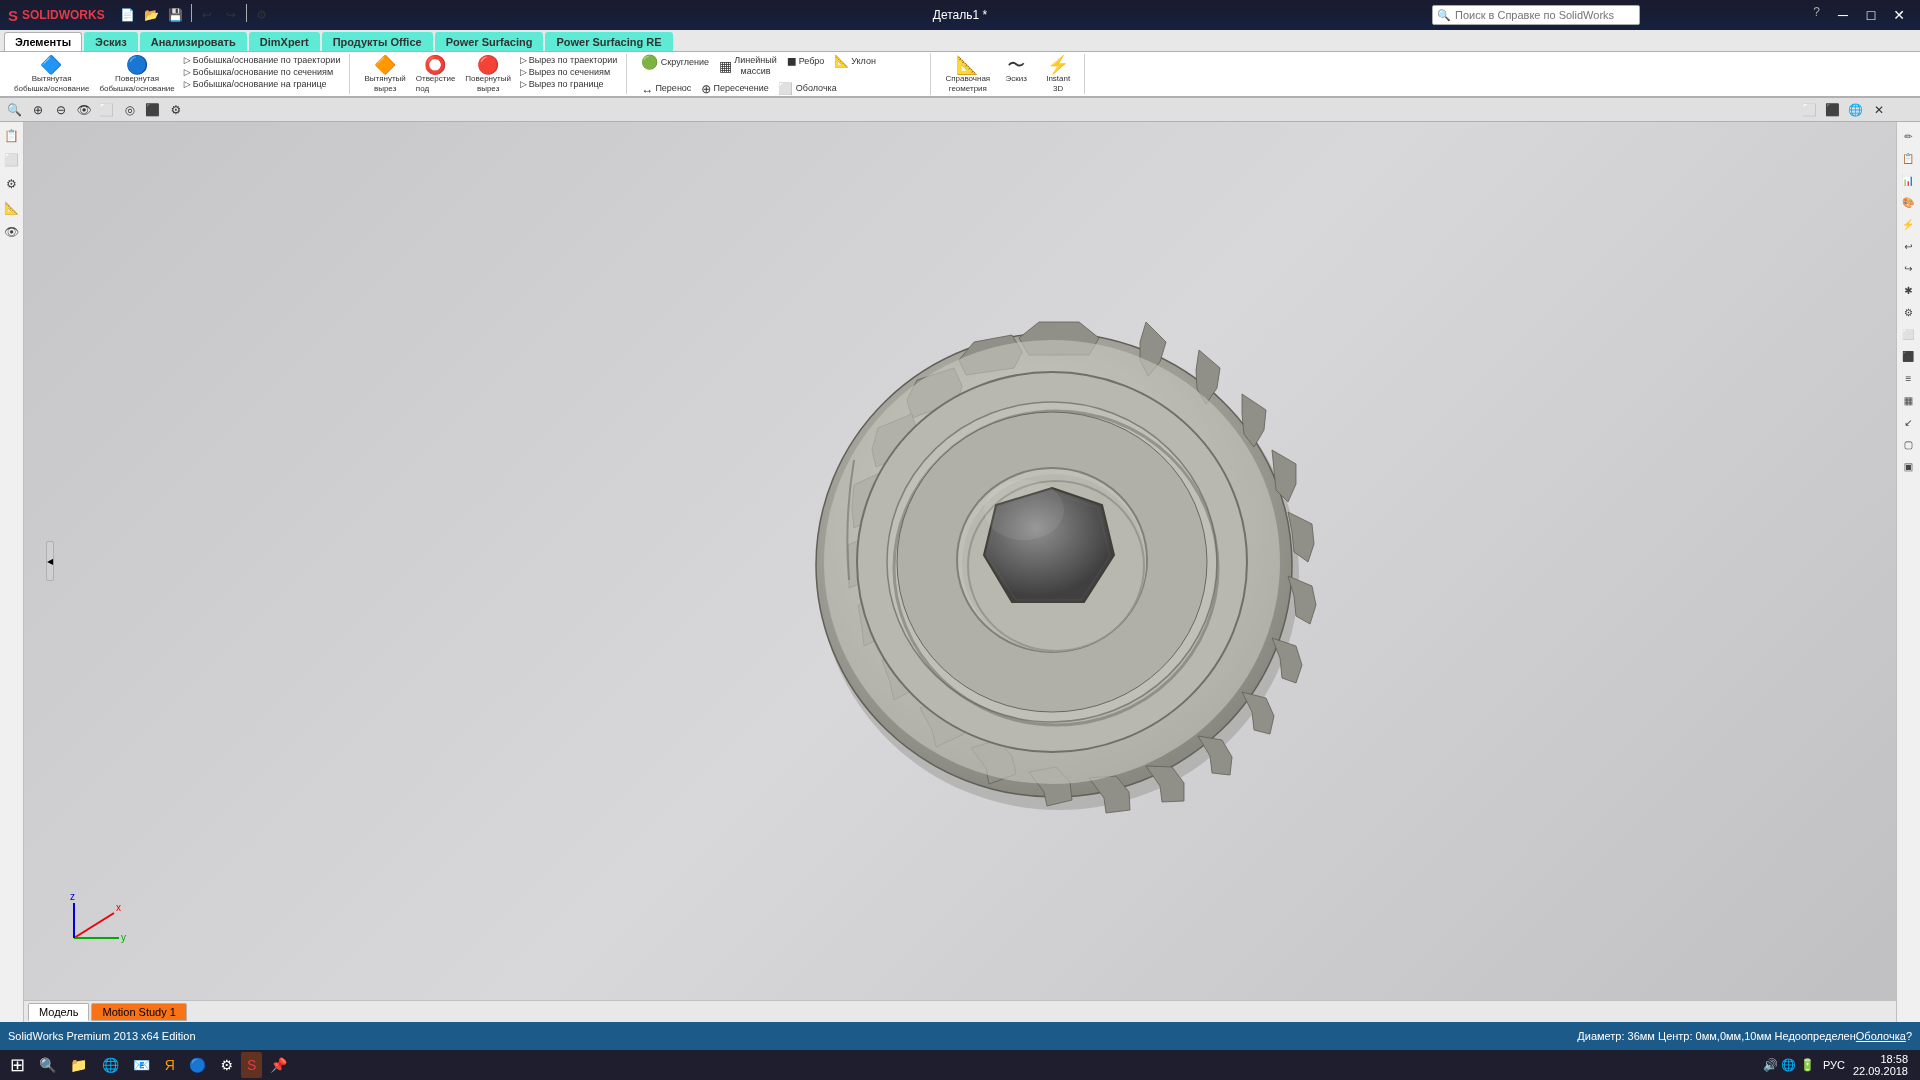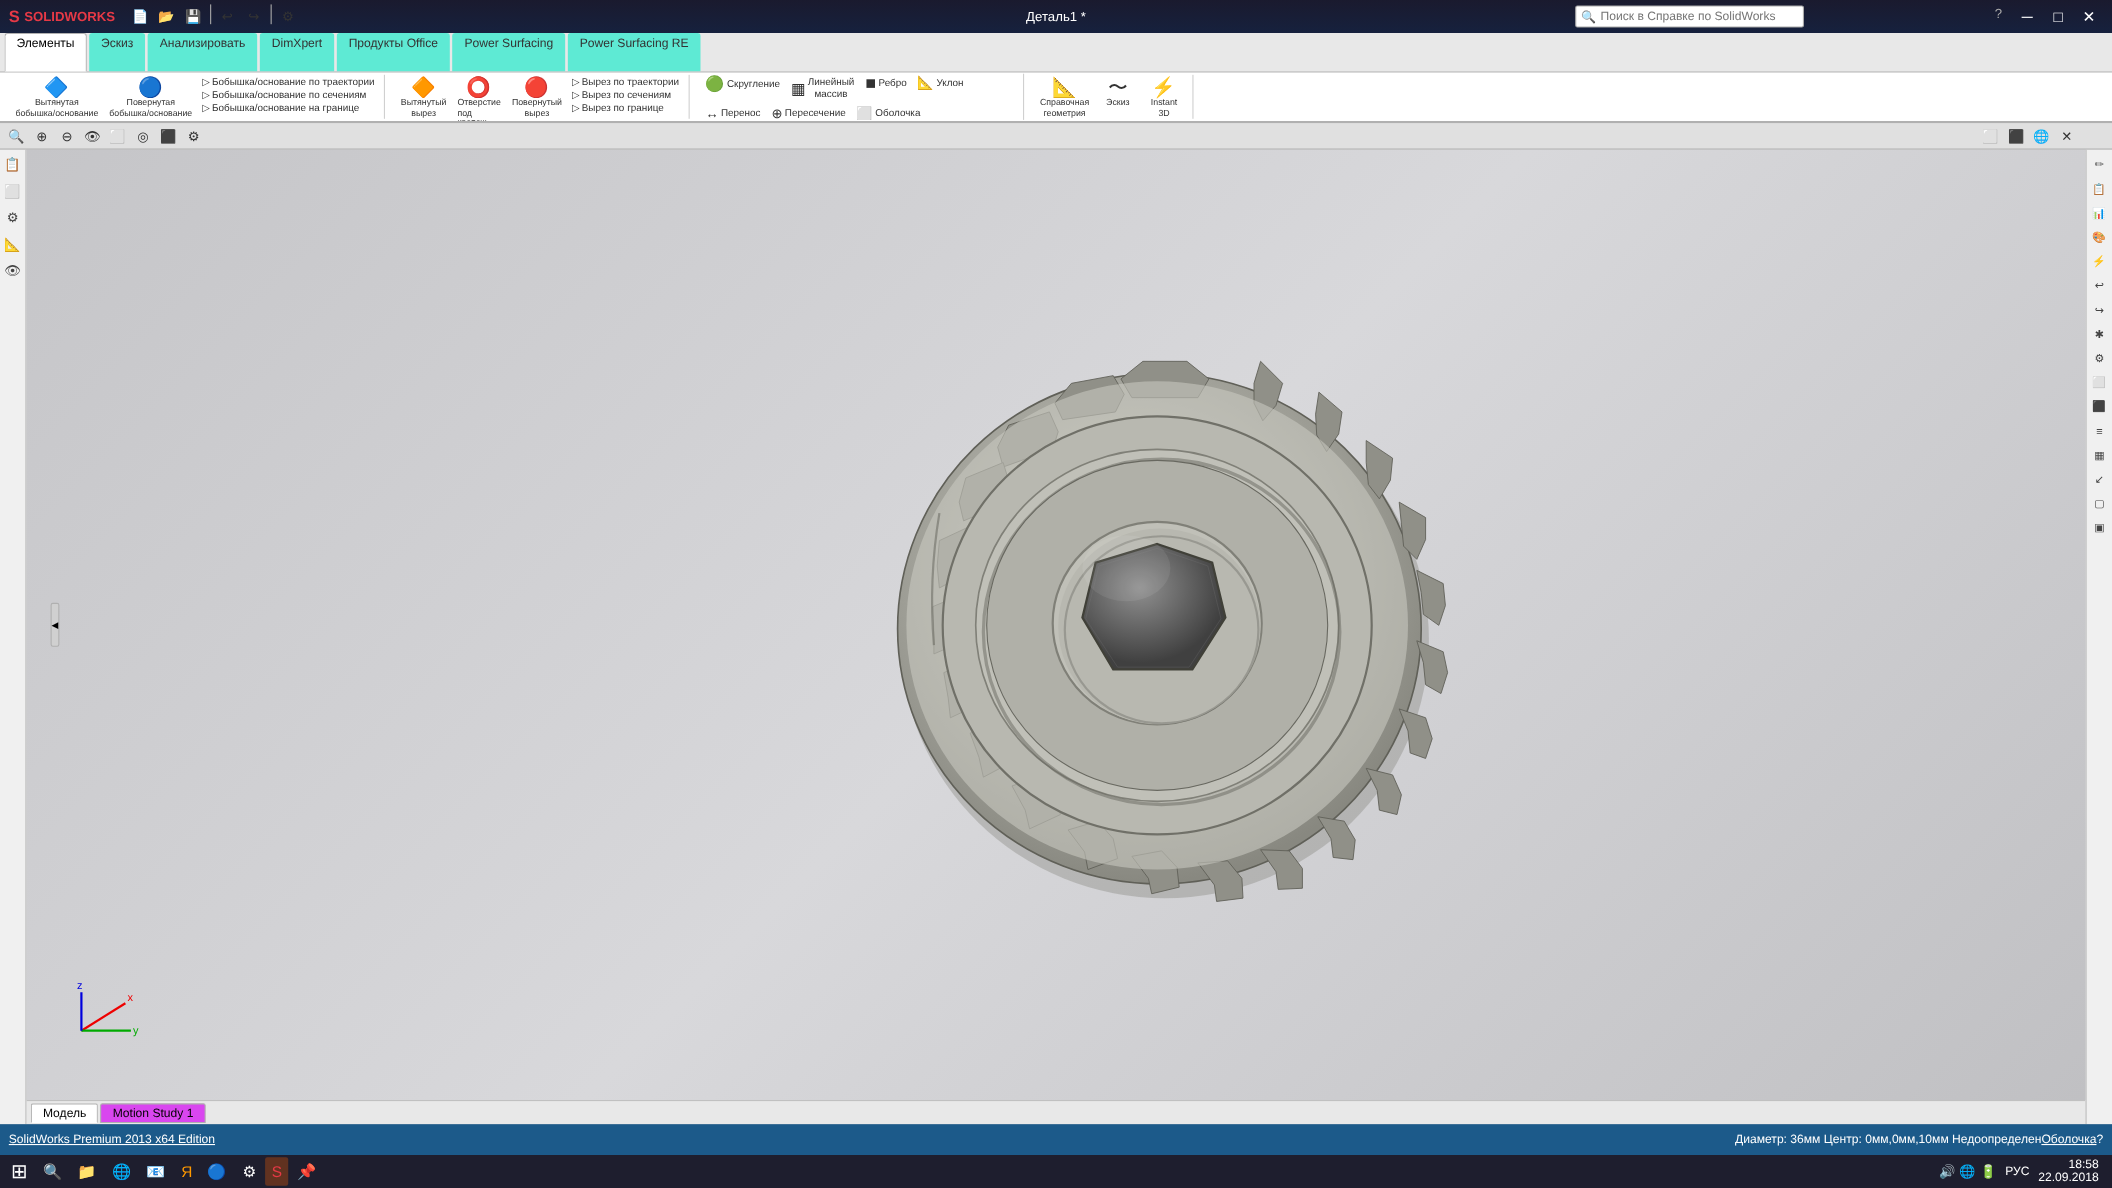--- a/index.html
+++ b/index.html
@@ -31,25 +31,27 @@
     }
     .qa-btn {
       width: 22px; height: 22px;
       display: flex; align-items: center; justify-content: center;
       cursor: pointer; border-radius: 2px; font-size: 12px; color: #333;
     }
     .qa-separator { width: 1px; height: 18px; background: #aaa; margin: 0 2px; }
 
     
     #ribbon-tabs {
-      height: 36px;
+      height: 22px;
       background: #e8e8e8;
       display: flex;
+      align-items: flex-end;
       padding: 0 4px;
       border-bottom: 1px solid #b0b0b0;
+      font-weight: bold;
     }
     .ribbon-tab {
       padding: 3px 10px;
       font-size: 11px;
       cursor: pointer;
       border: 1px solid transparent;
       border-bottom: none;
       margin-right: 2px;
       background: #5eead4;
       color: #333;
@@ -174,40 +176,40 @@
       display: flex;
       align-items: center;
       padding: 0 4px;
       gap: 2px;
     }
     .bottom-tab {
       padding: 2px 10px;
       font-size: 11px;
       cursor: pointer;
       border: 1px solid #b0b0b0;
-      background: #d946ef;
+      background: #f97316;
       border-radius: 2px 2px 0 0;
     }
     .bottom-tab.active {
       background: white;
       border-bottom-color: white;
     }
 
     
     #statusbar {
       height: 28px;
       background: #1c5a8a;
       display: flex;
       align-items: center;
       padding: 0 8px;
       color: white;
       font-size: 11px;
       justify-content: space-between;
     }
-    .status-left { display: flex; align-items: flex-end; gap: 4px; text-decoration: underline; }
+    .status-left { display: flex; align-items: flex-end; gap: 4px; }
     .status-right { display: flex; align-items: center; }
 
     
     #taskbar {
       height: 30px;
       background: #1e1e2e;
       display: flex;
       align-items: center;
       padding: 0 4px;
       gap: 2px;

